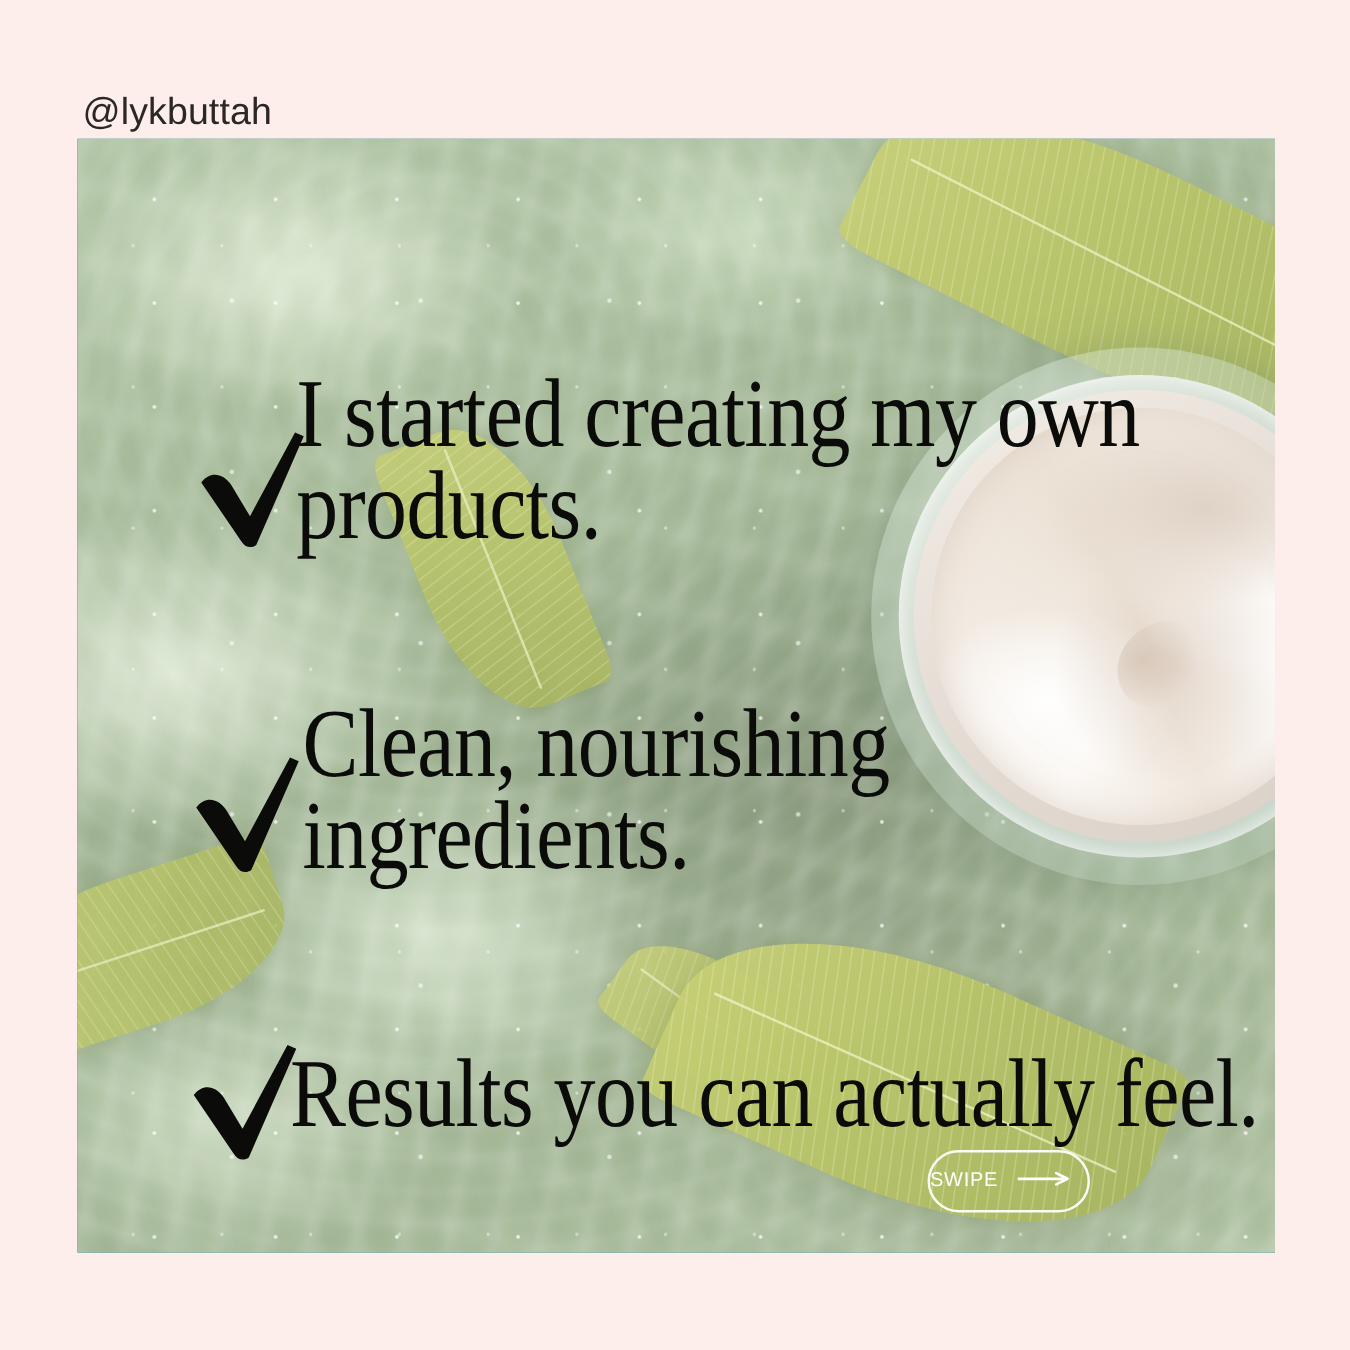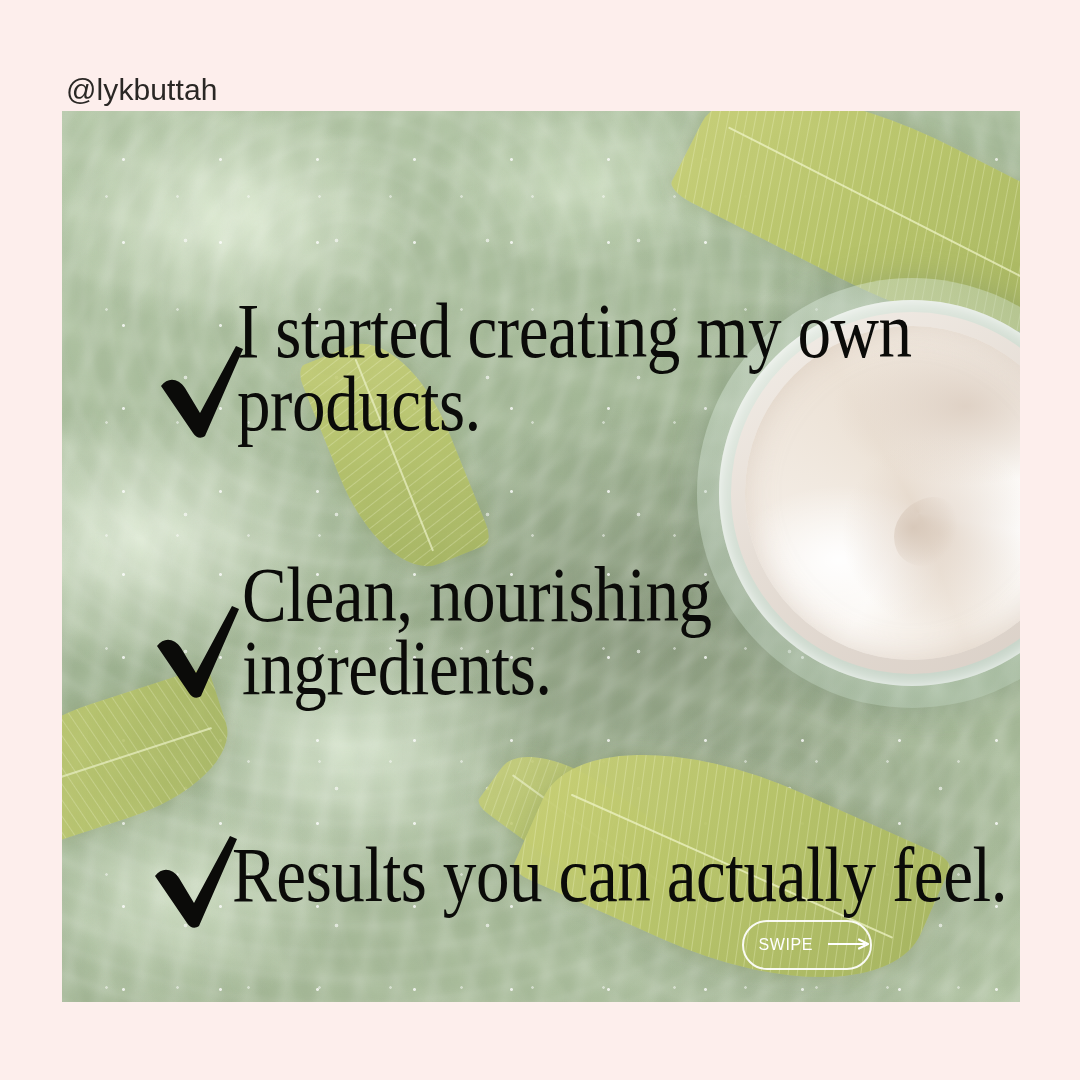--- a/index.html
+++ b/index.html
@@ -216,21 +216,21 @@
   #check-2 { left:92px; top:492px; }
   #check-3 { left:90px; top:722px; }
 
   
   #swipe {
     position:absolute;
     left:680px; top:809px;
     width:130px; height:50px;
     border:2px solid rgba(255,255,255,.92);
     border-radius:26px;
-    display:flex; align-items:center; justify-content:flex-end;
+    display:flex; align-items:center; justify-content:flex-start;
     gap:15px;
     cursor:pointer;
   }
   #swipe-label {
     color:#ffffff;
     font-family:"Liberation Sans", sans-serif;
     font-size:16px;
     letter-spacing:.6px;
   }
   #swipe-arrow { display:block; }

